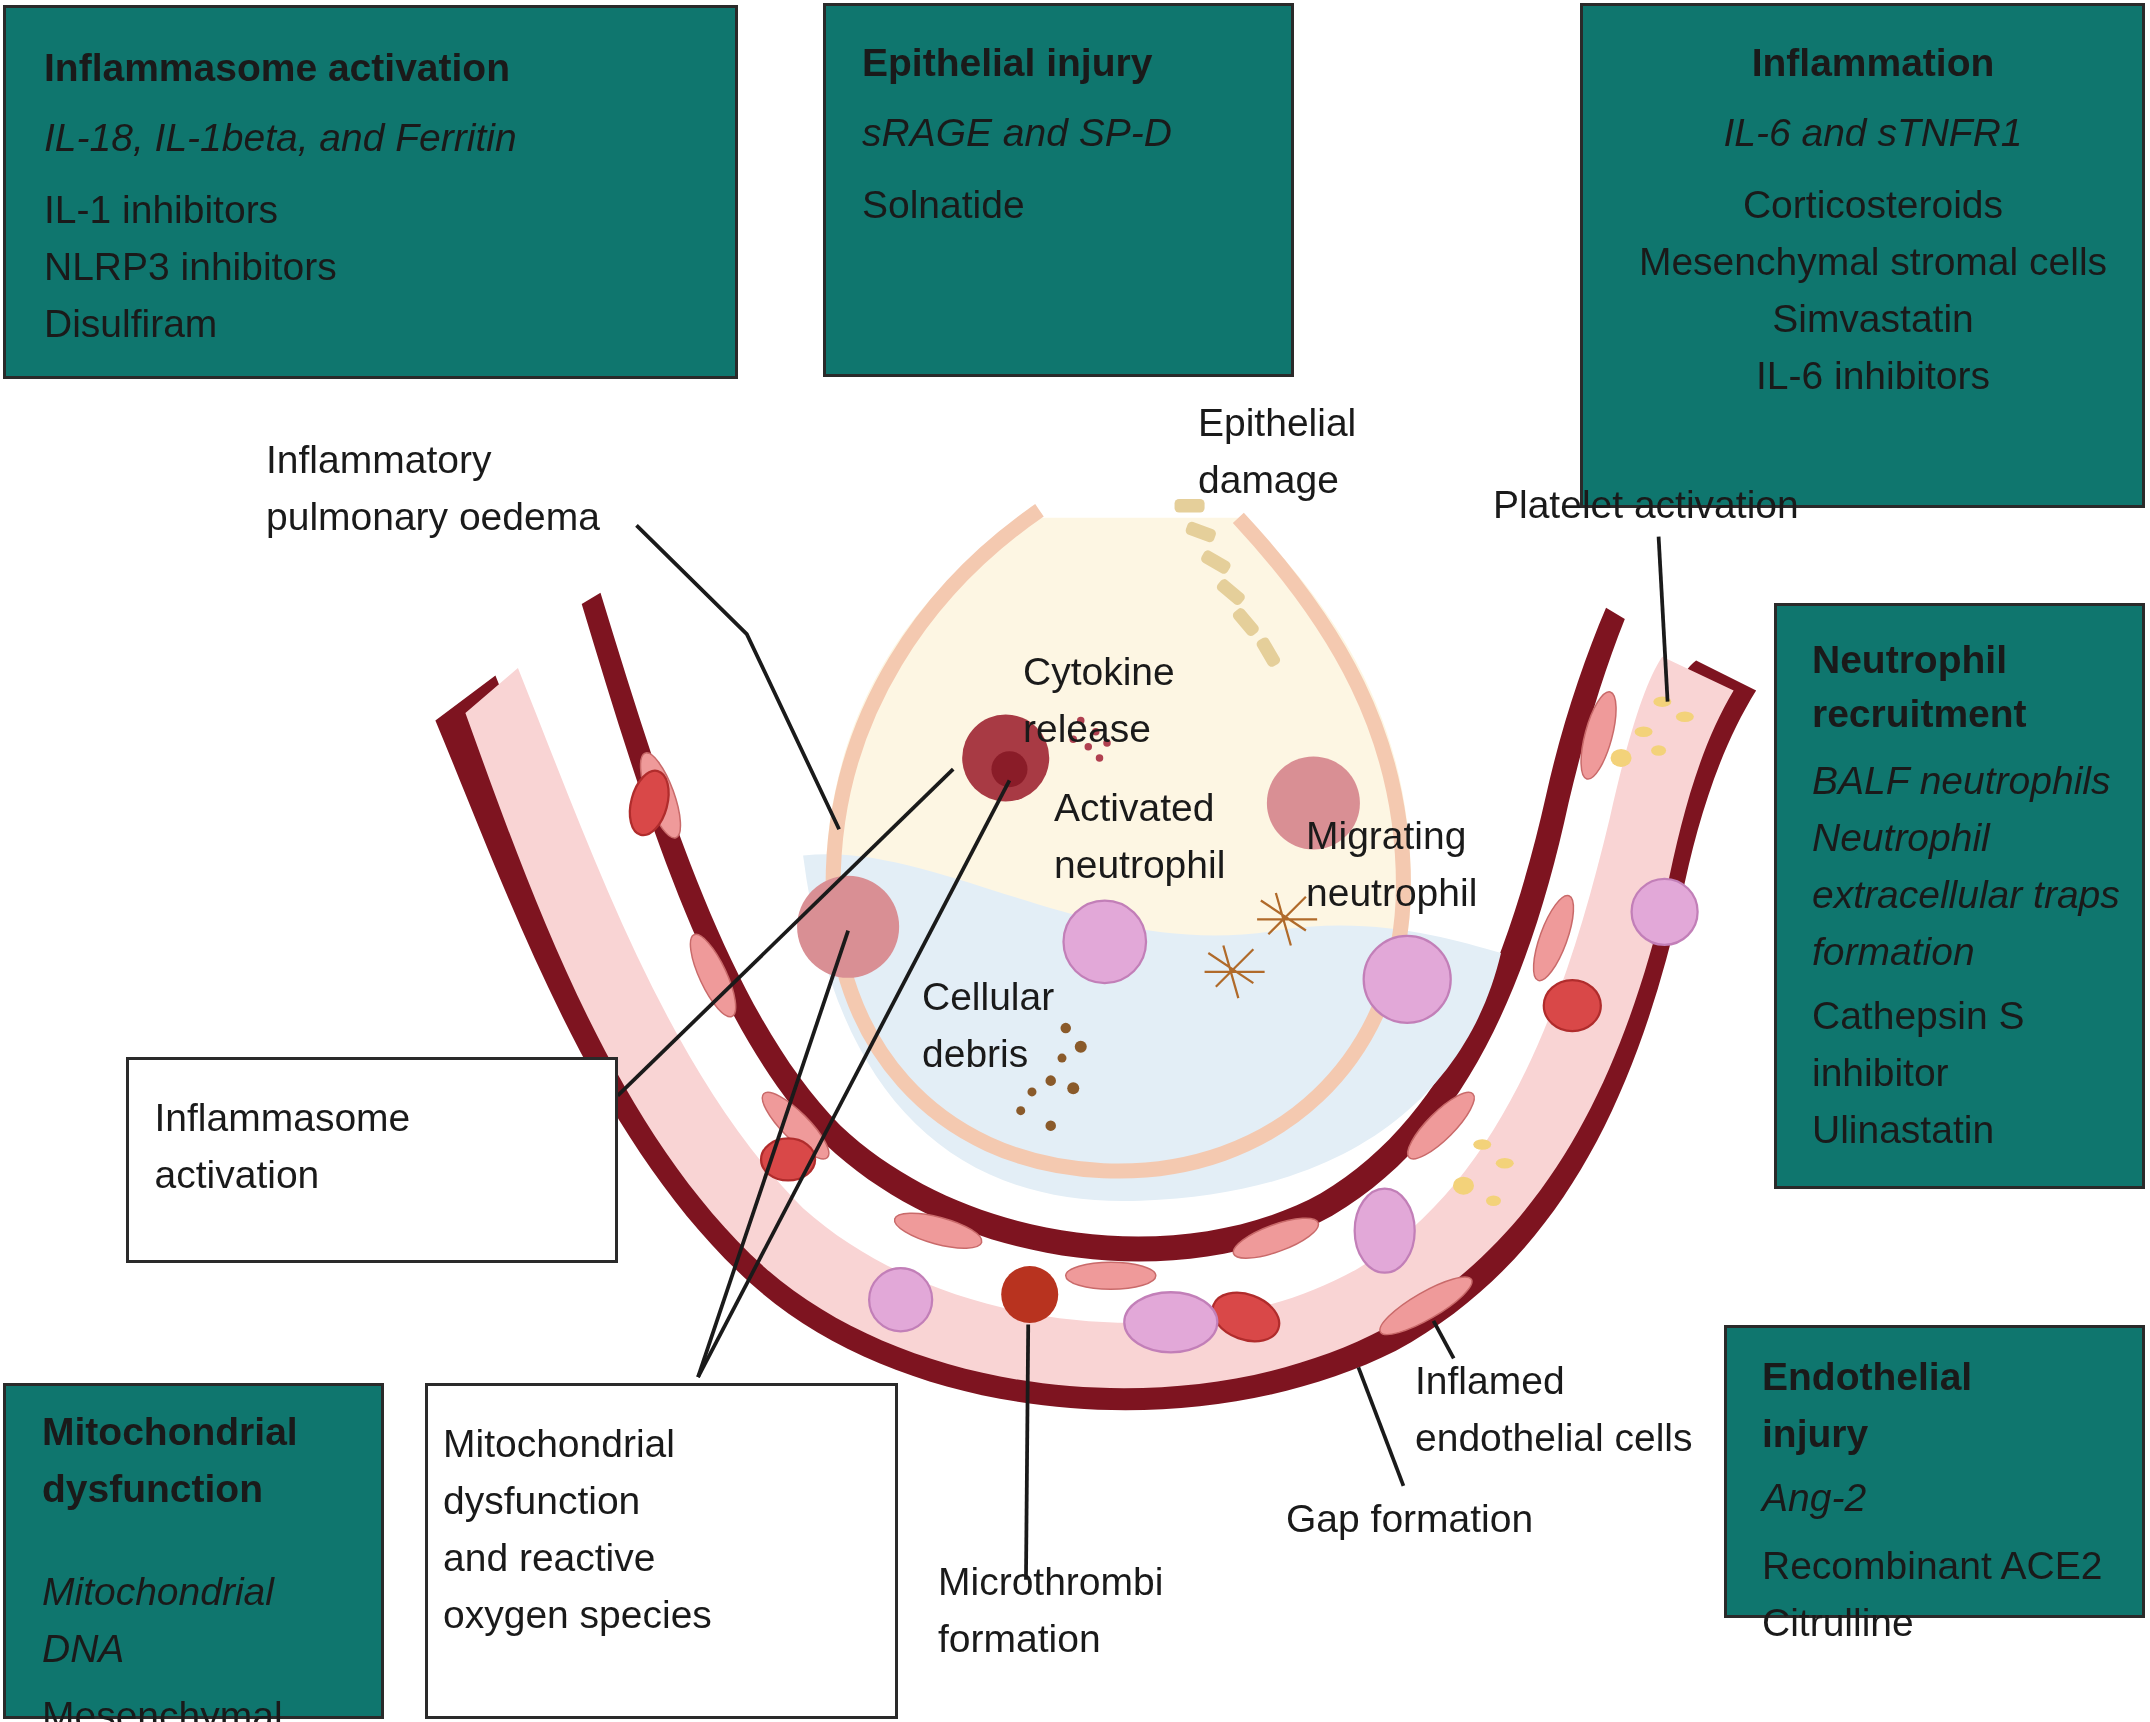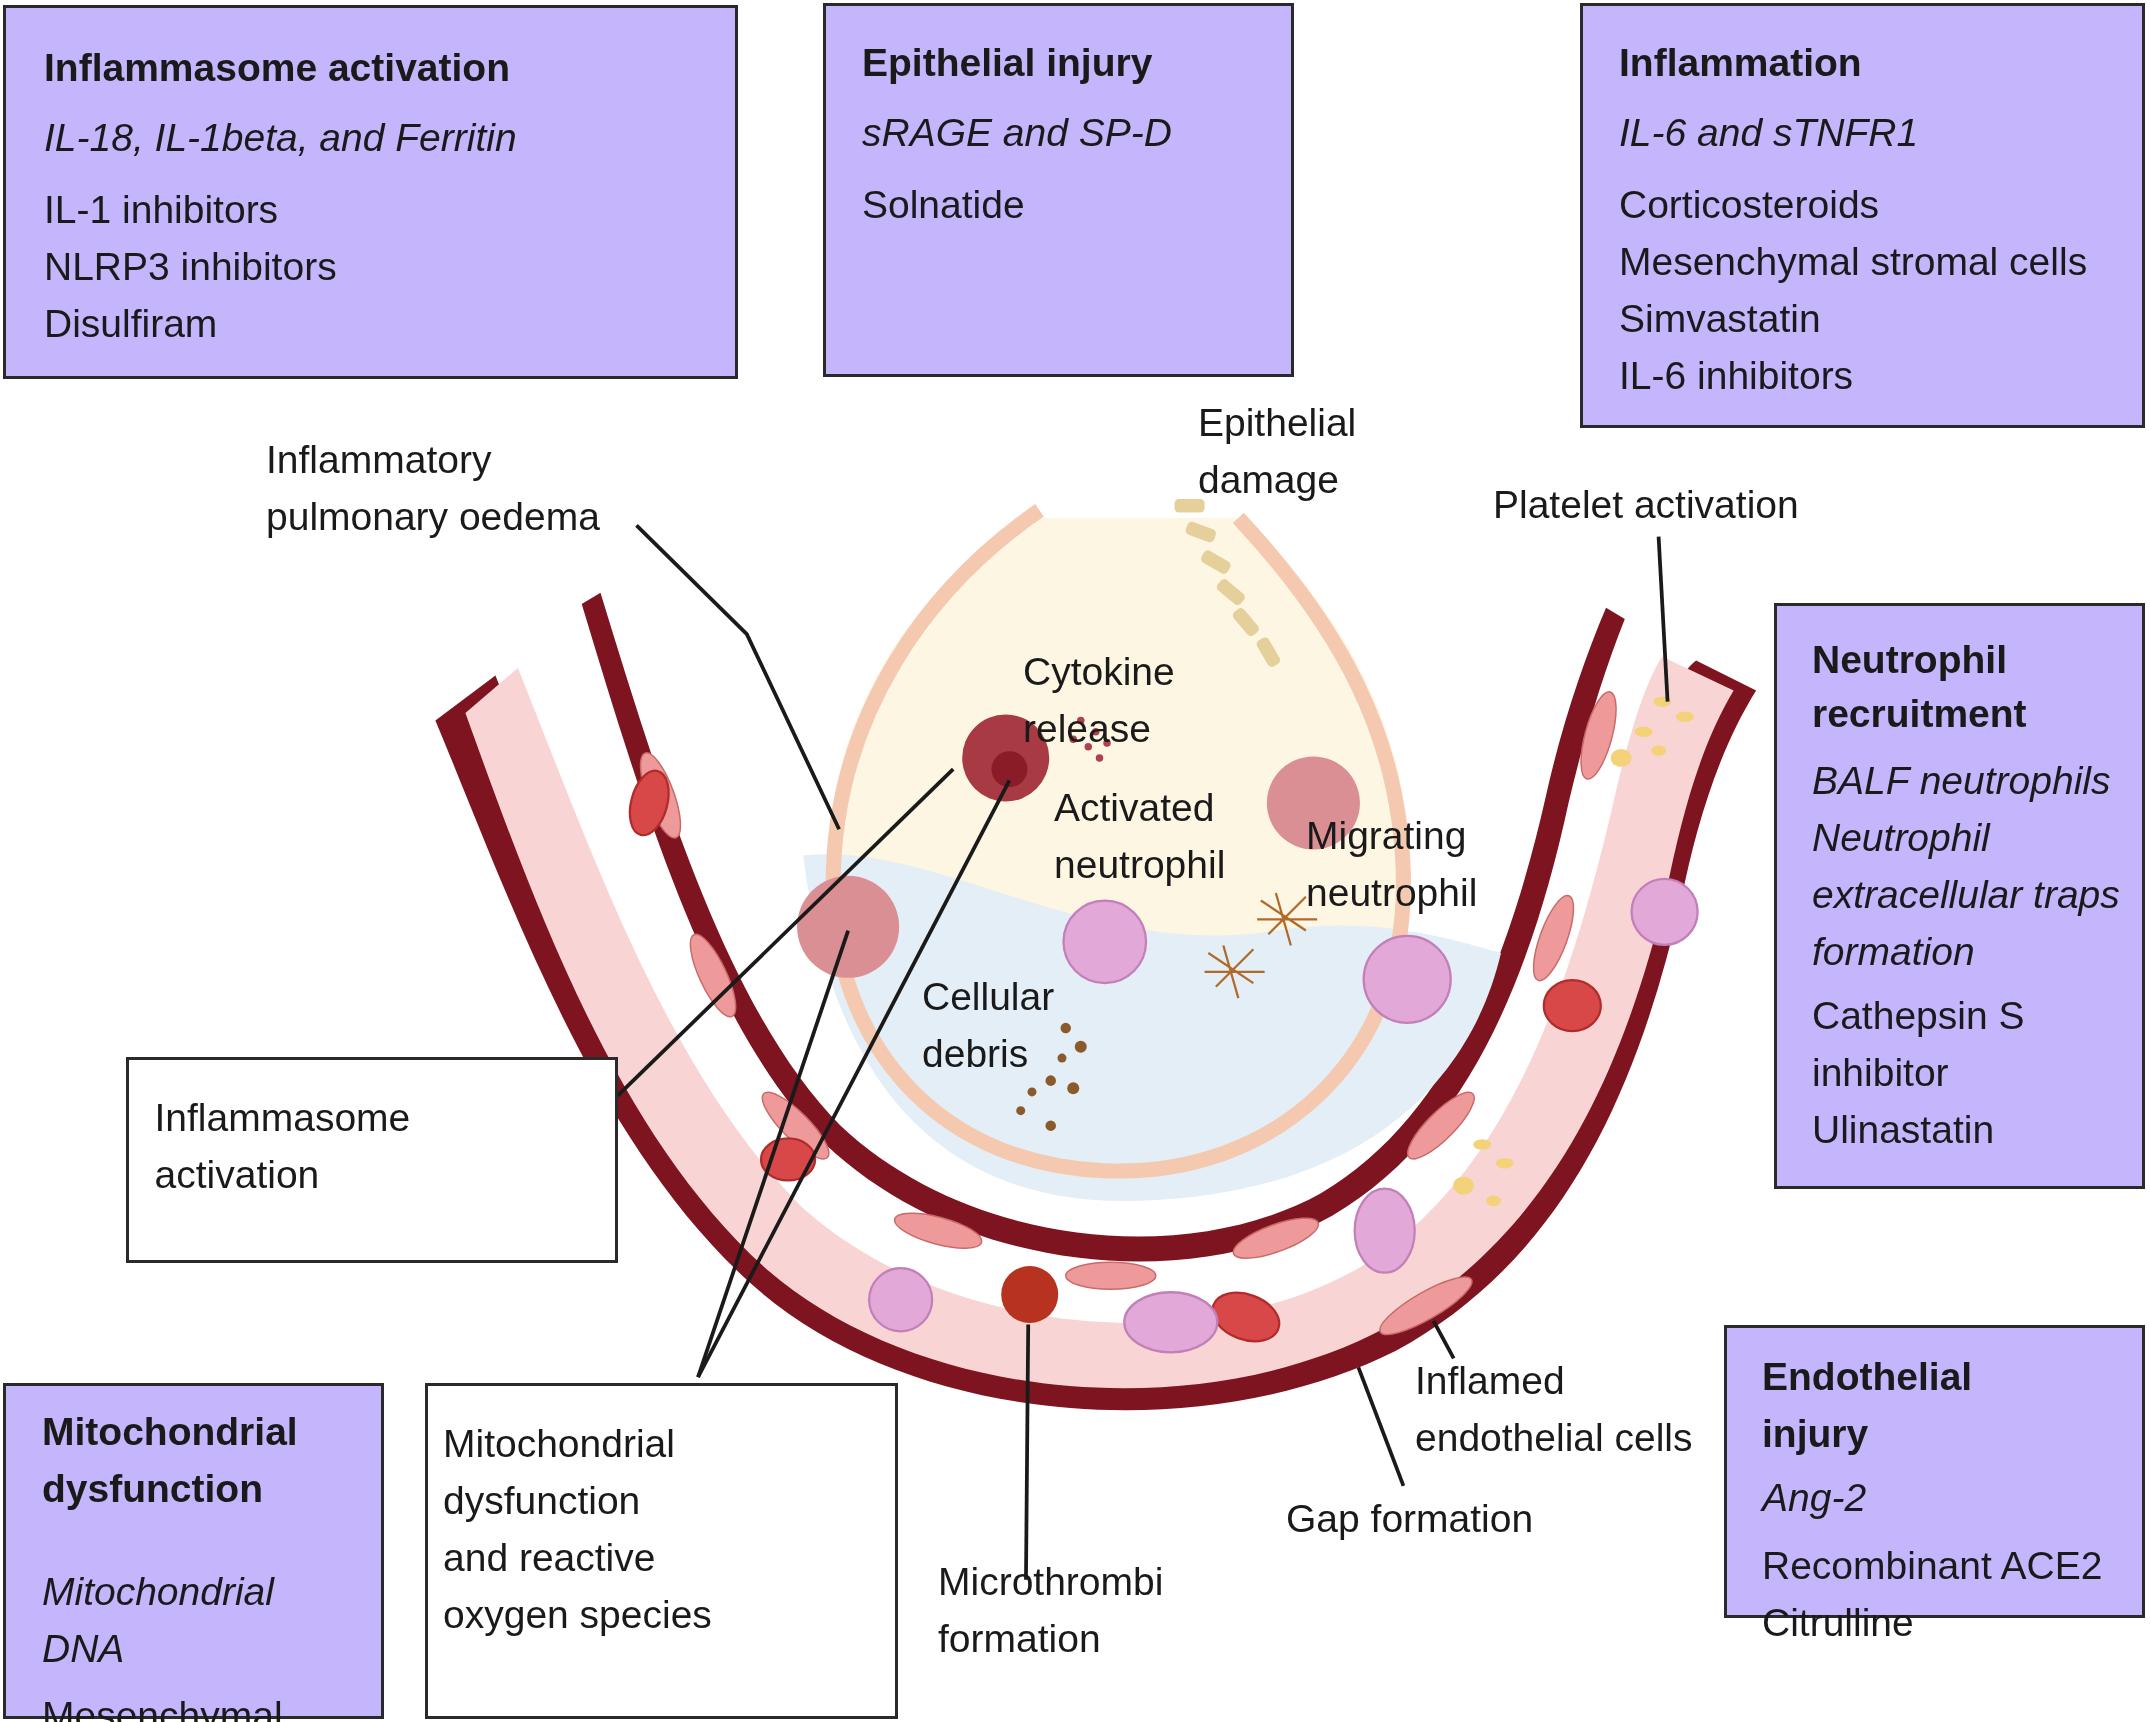--- a/index.html
+++ b/index.html
@@ -1,18 +1,18 @@
 <!DOCTYPE html>
 <html style="font-size:12px"><head>
 <meta charset="utf-8">
 <style>
   html, body { margin:0; padding:0; background:#ffffff; }
   body { width:2151px; height:1723px; position:relative; overflow:hidden;
          font-family:"Liberation Sans", "DejaVu Sans", sans-serif; color:#1a1a1a; }
-  .box { position:absolute; box-sizing:border-box; border:3px solid #2a2a2a; background:#c4b5fd; }
+  .box { position:absolute; box-sizing:border-box; border:3px solid #2a2a2a; background:#0f766e; }
   .box.white { background:#ffffff; }
   .box .inner { position:absolute; left:36px; top:31.5px; right:15px; }
   .title { font-weight:bold; font-size:39px; line-height:48px; margin:0 0 16.5px 0; }
   .marker { font-style:italic; font-size:39px; line-height:57px; margin:0 0 15px 0; }
   .marker div { line-height:57px; }
   .therapy div { font-size:39px; line-height:57px; }
   .label { position:absolute; font-size:39px; line-height:57px; white-space:nowrap; }
   .label div { line-height:57px; }
   svg.scene { position:absolute; left:0; top:0; }
 </style>
@@ -182,21 +182,21 @@
     <div class="title">Epithelial injury</div>
     <div class="marker">
         <div>sRAGE and SP-D</div>
       </div>
     <div class="therapy">
       <div>Solnatide</div>
     </div>
   </div>
 </div>
 
-<div class="box" style="left:1580px;top:3px;width:565px;height:425px;">
+<div class="box" style="left:1580px;top:3px;width:565px;height:505px;text-align:center;">
   <div class="inner" style="left:36px;top:33px;">
     <div class="title">Inflammation</div>
     <div class="marker">
         <div>IL-6 and sTNFR1</div>
       </div>
     <div class="therapy">
       <div>Corticosteroids</div>
       <div>Mesenchymal stromal cells</div>
       <div>Simvastatin</div>
       <div>IL-6 inhibitors</div>

